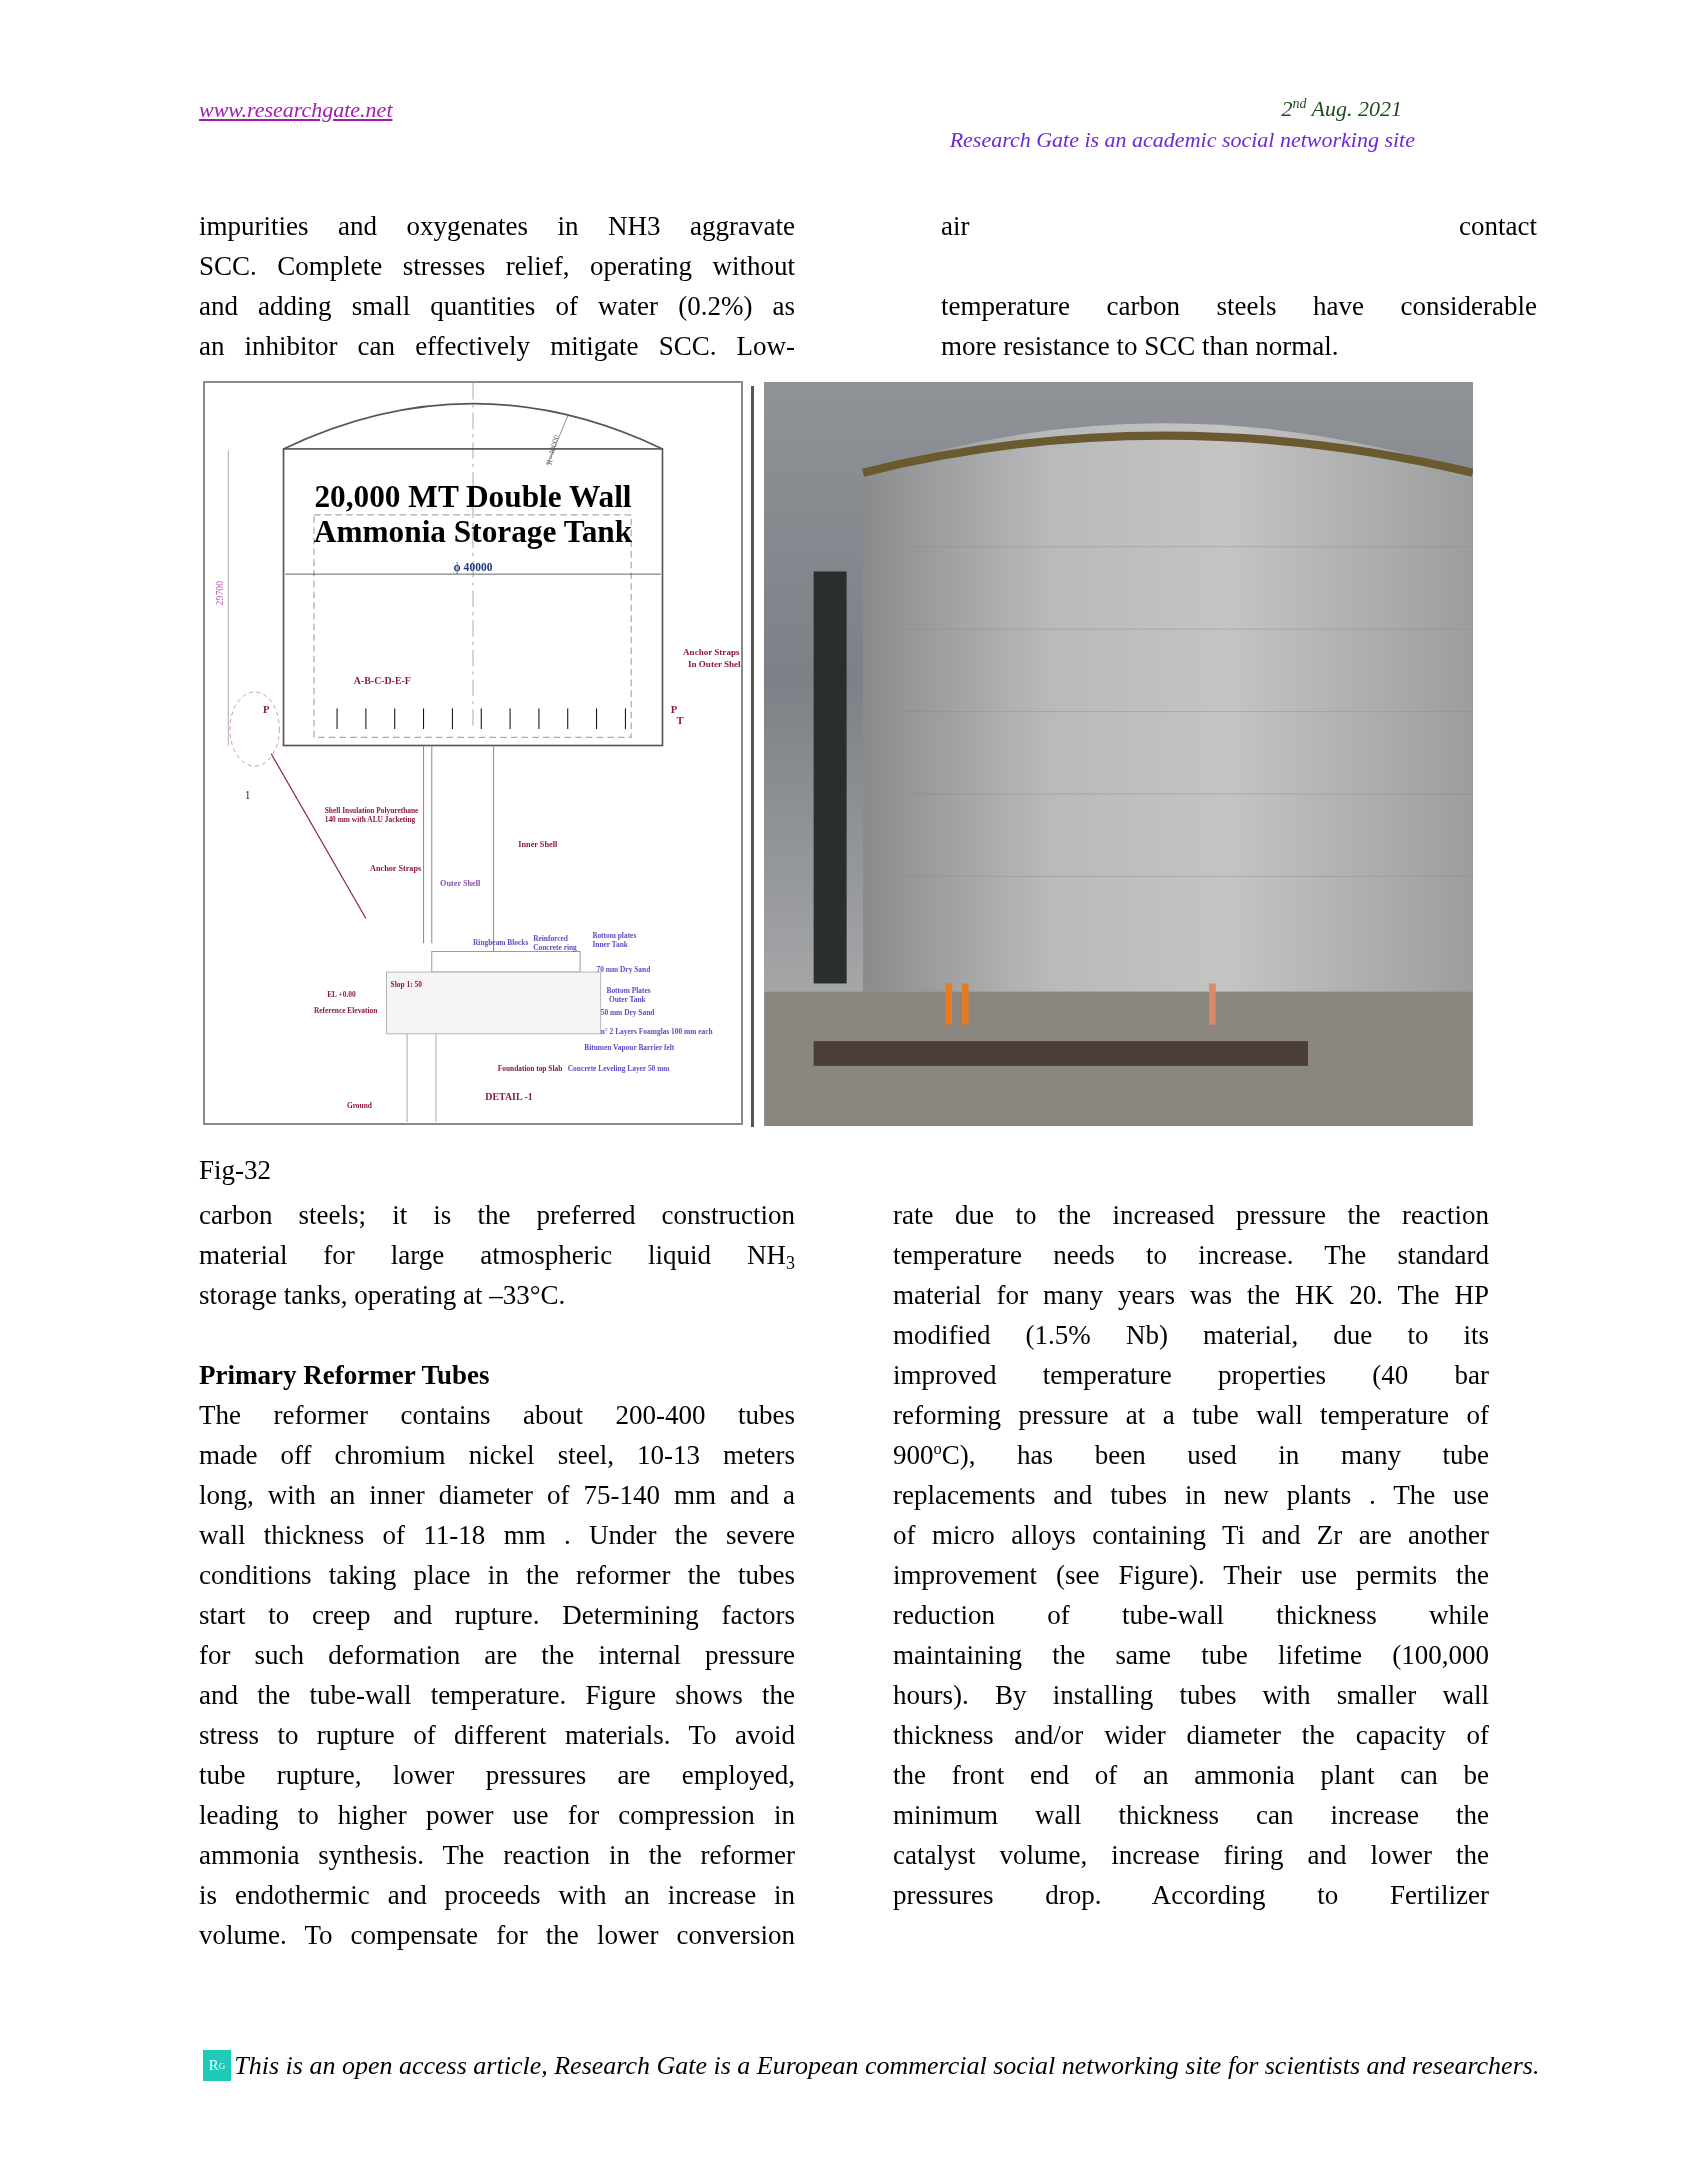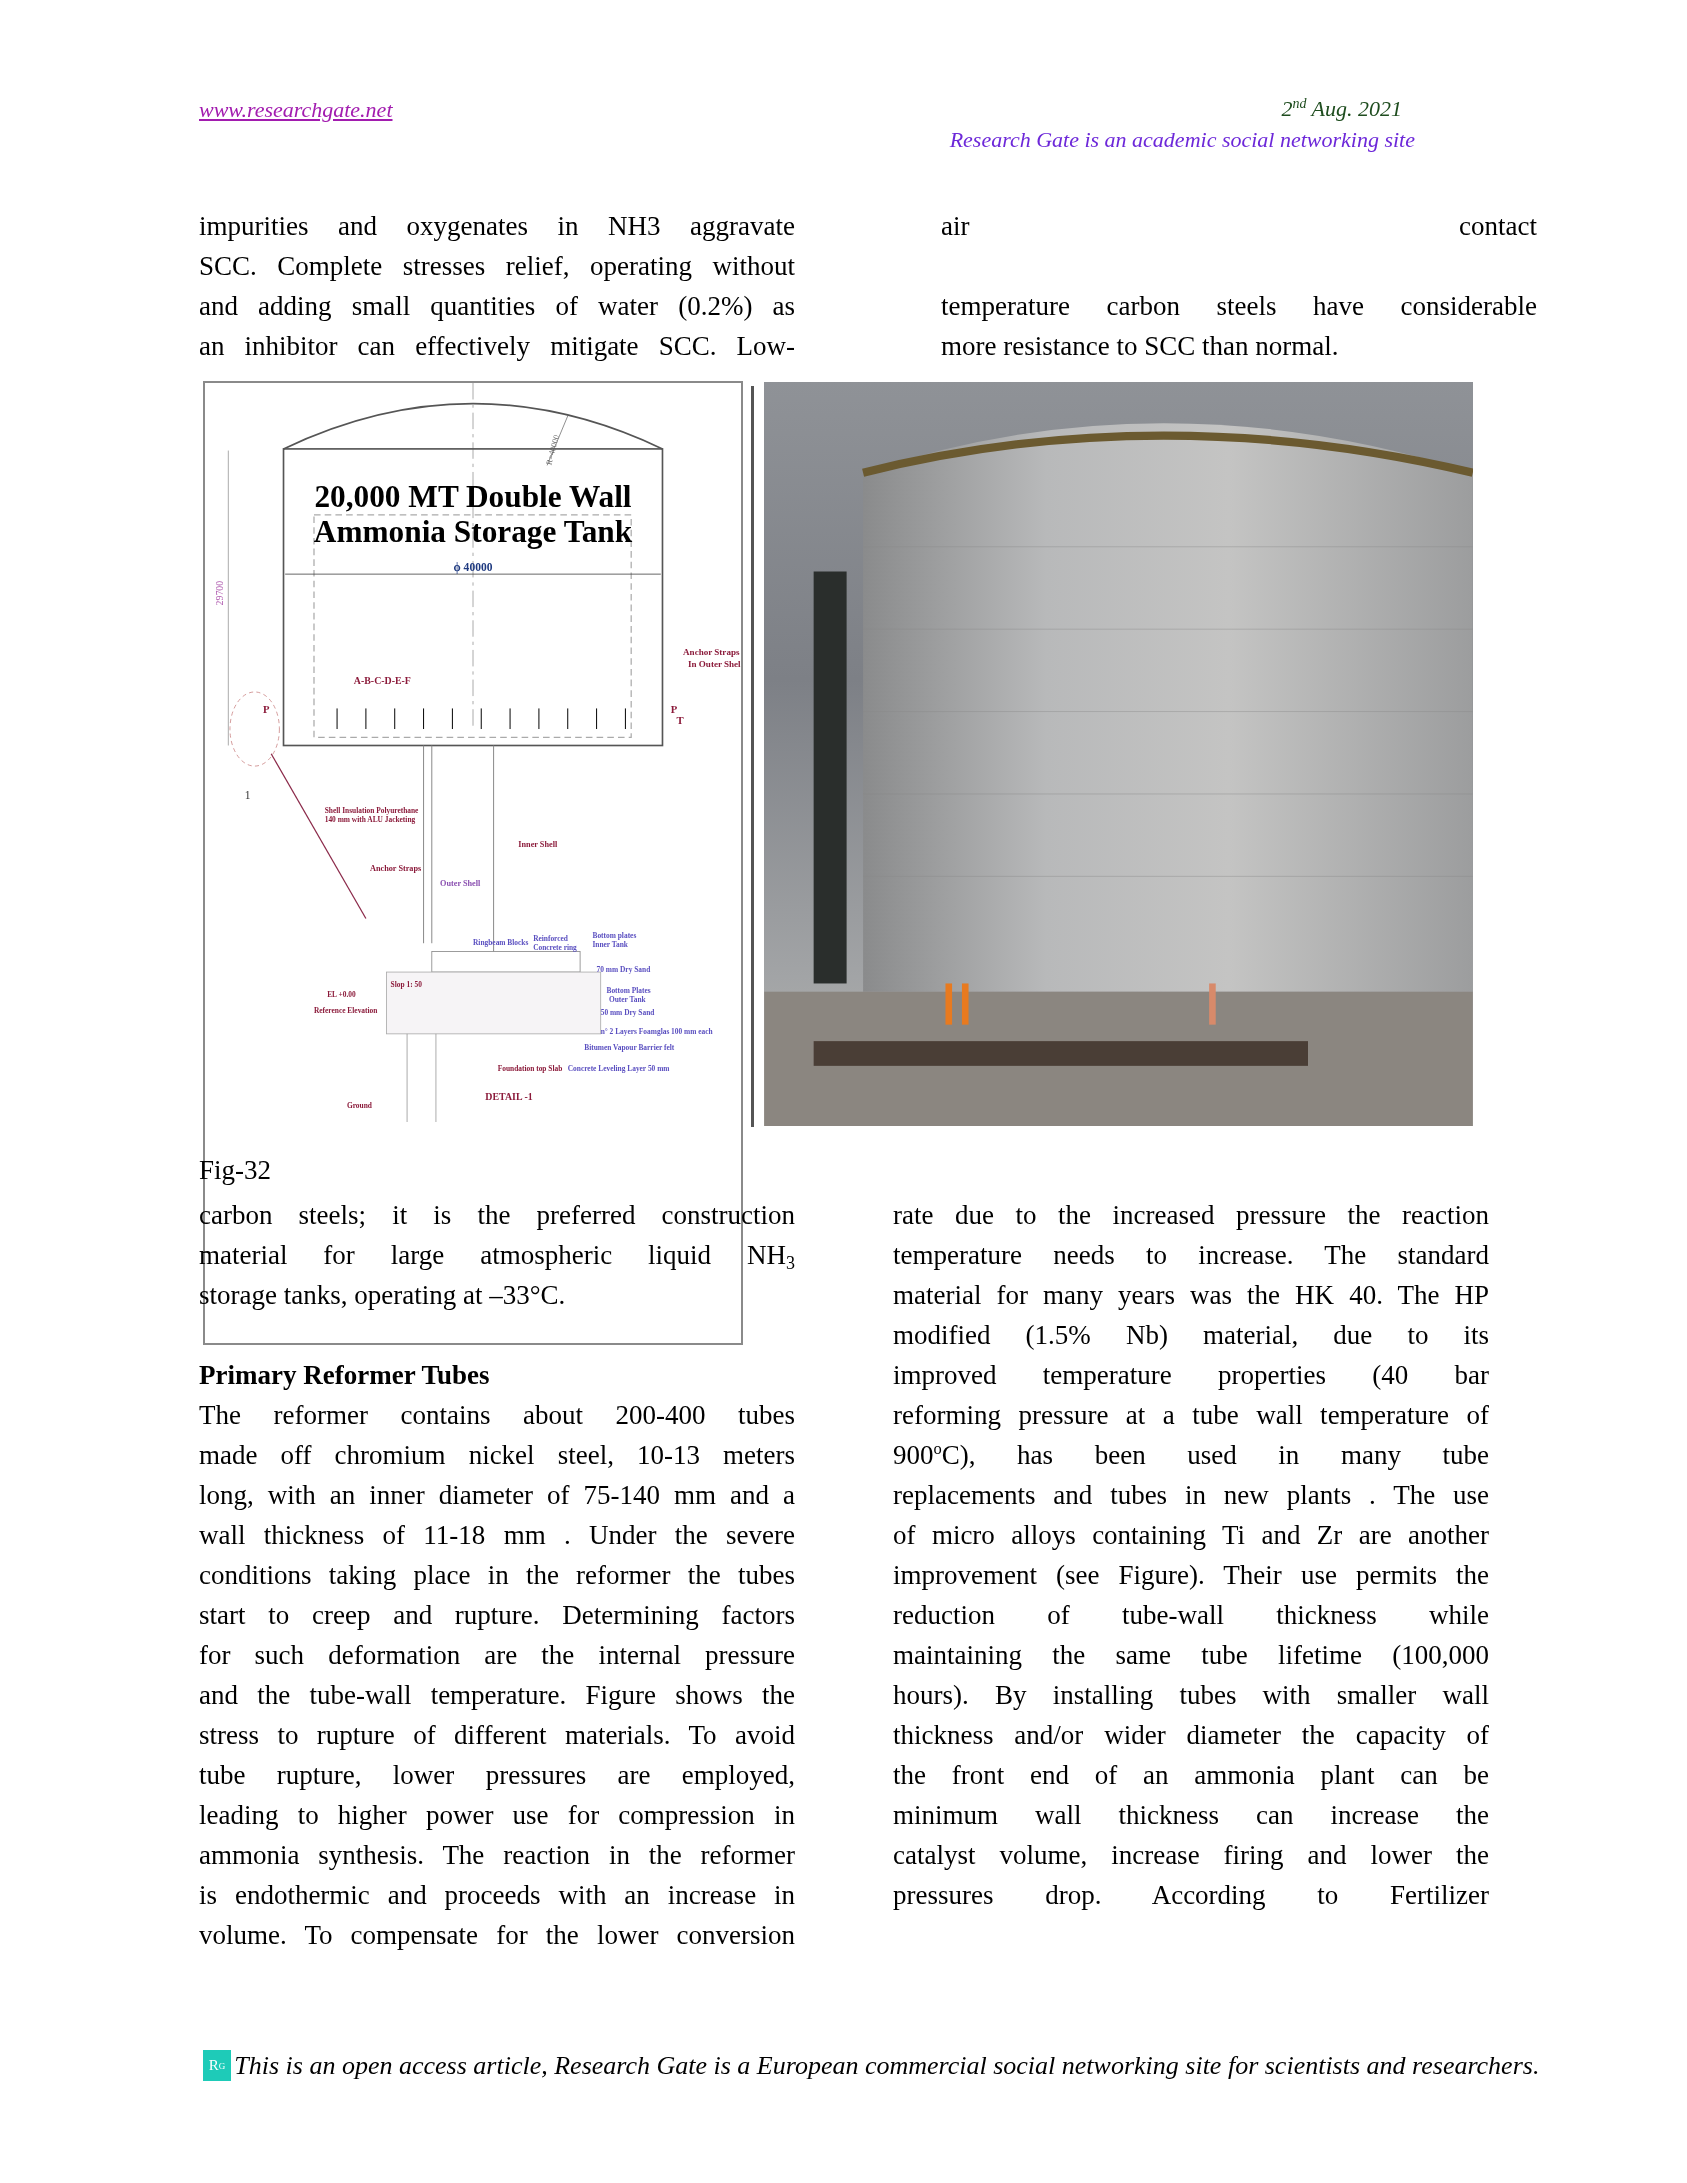--- a/index.html
+++ b/index.html
@@ -12,21 +12,21 @@
   .hdr-tag { position:absolute; right:272px; top:127px; font-size:22px; font-style:italic; color:#6d28d9; }
   .col { position:absolute; width:596px; font-size:27px; line-height:40px; text-align:justify; }
   .col p { margin:0; }
   .col-l { left:199px; }
   .col-r { left:893px; }
   .justify-line { text-align:justify; text-align-last:justify; }
   .heading { font-weight:bold; }
   sub { font-size:18px; vertical-align:-5px; line-height:0; }
   sup { line-height:0; }
   
-  .fig-draw { position:absolute; left:203px; top:381px; width:540px; height:964px;
+  .fig-draw { position:absolute; left:203px; top:381px; width:540px; height:744px;
               border:2.5px solid #8a8a8a; background:#fff; box-sizing:border-box; }
   .fig-divider { position:absolute; left:751px; top:386px; width:3.3px; height:741px; background:#555; }
   .fig-photo { position:absolute; left:764px; top:382px; width:709px; height:744px; overflow:hidden;
                background:linear-gradient(180deg,#8f9297 0%,#7d8086 40%,#a2a4a6 80%,#b9b7b0 100%); }
   .caption { position:absolute; left:199px; top:1155px; font-size:27px; }
   .footer { position:absolute; left:203px; top:2050px; display:flex; align-items:center; }
   .rg-badge { width:28px; height:31px; background:#1ecbb8; color:#fff; font-size:15px;
               display:flex; align-items:center; justify-content:center; margin-right:3.3px; }
   .rg-badge sup { font-size:9px; }
   .footer-text { font-size:26px; font-style:italic;text-align:center; }
@@ -182,21 +182,21 @@
   <p class="justify-line">tube rupture, lower pressures are employed,</p>
   <p class="justify-line">leading to higher power use for compression in</p>
   <p class="justify-line">ammonia synthesis. The reaction in the reformer</p>
   <p class="justify-line">is endothermic and proceeds with an increase in</p>
   <p class="justify-line">volume. To compensate for the lower conversion</p>
 </div>
 
 <div class="col col-r" style="top:1195px;">
   <p class="justify-line">rate due to the increased pressure the reaction</p>
   <p class="justify-line">temperature needs to increase.  The standard</p>
-  <p class="justify-line">material for many years was the HK 40. The HP</p>
+  <p class="justify-line">material for many years was the HK 20. The HP</p>
   <p class="justify-line">modified (1.5% Nb) material, due to its</p>
   <p class="justify-line">improved temperature properties (40 bar</p>
   <p class="justify-line">reforming pressure at a tube wall temperature of</p>
   <p class="justify-line"><span>900</span><sup style="font-size:16.5px;">o</sup><span>C), has been used in many tube</span></p>
   <p class="justify-line">replacements and tubes in new plants . The use</p>
   <p class="justify-line">of micro alloys containing Ti and Zr are another</p>
   <p class="justify-line">improvement (see Figure). Their use permits the</p>
   <p class="justify-line">reduction of tube-wall thickness while</p>
   <p class="justify-line">maintaining the same tube lifetime (100,000</p>
   <p class="justify-line">hours). By installing tubes with smaller wall</p>

